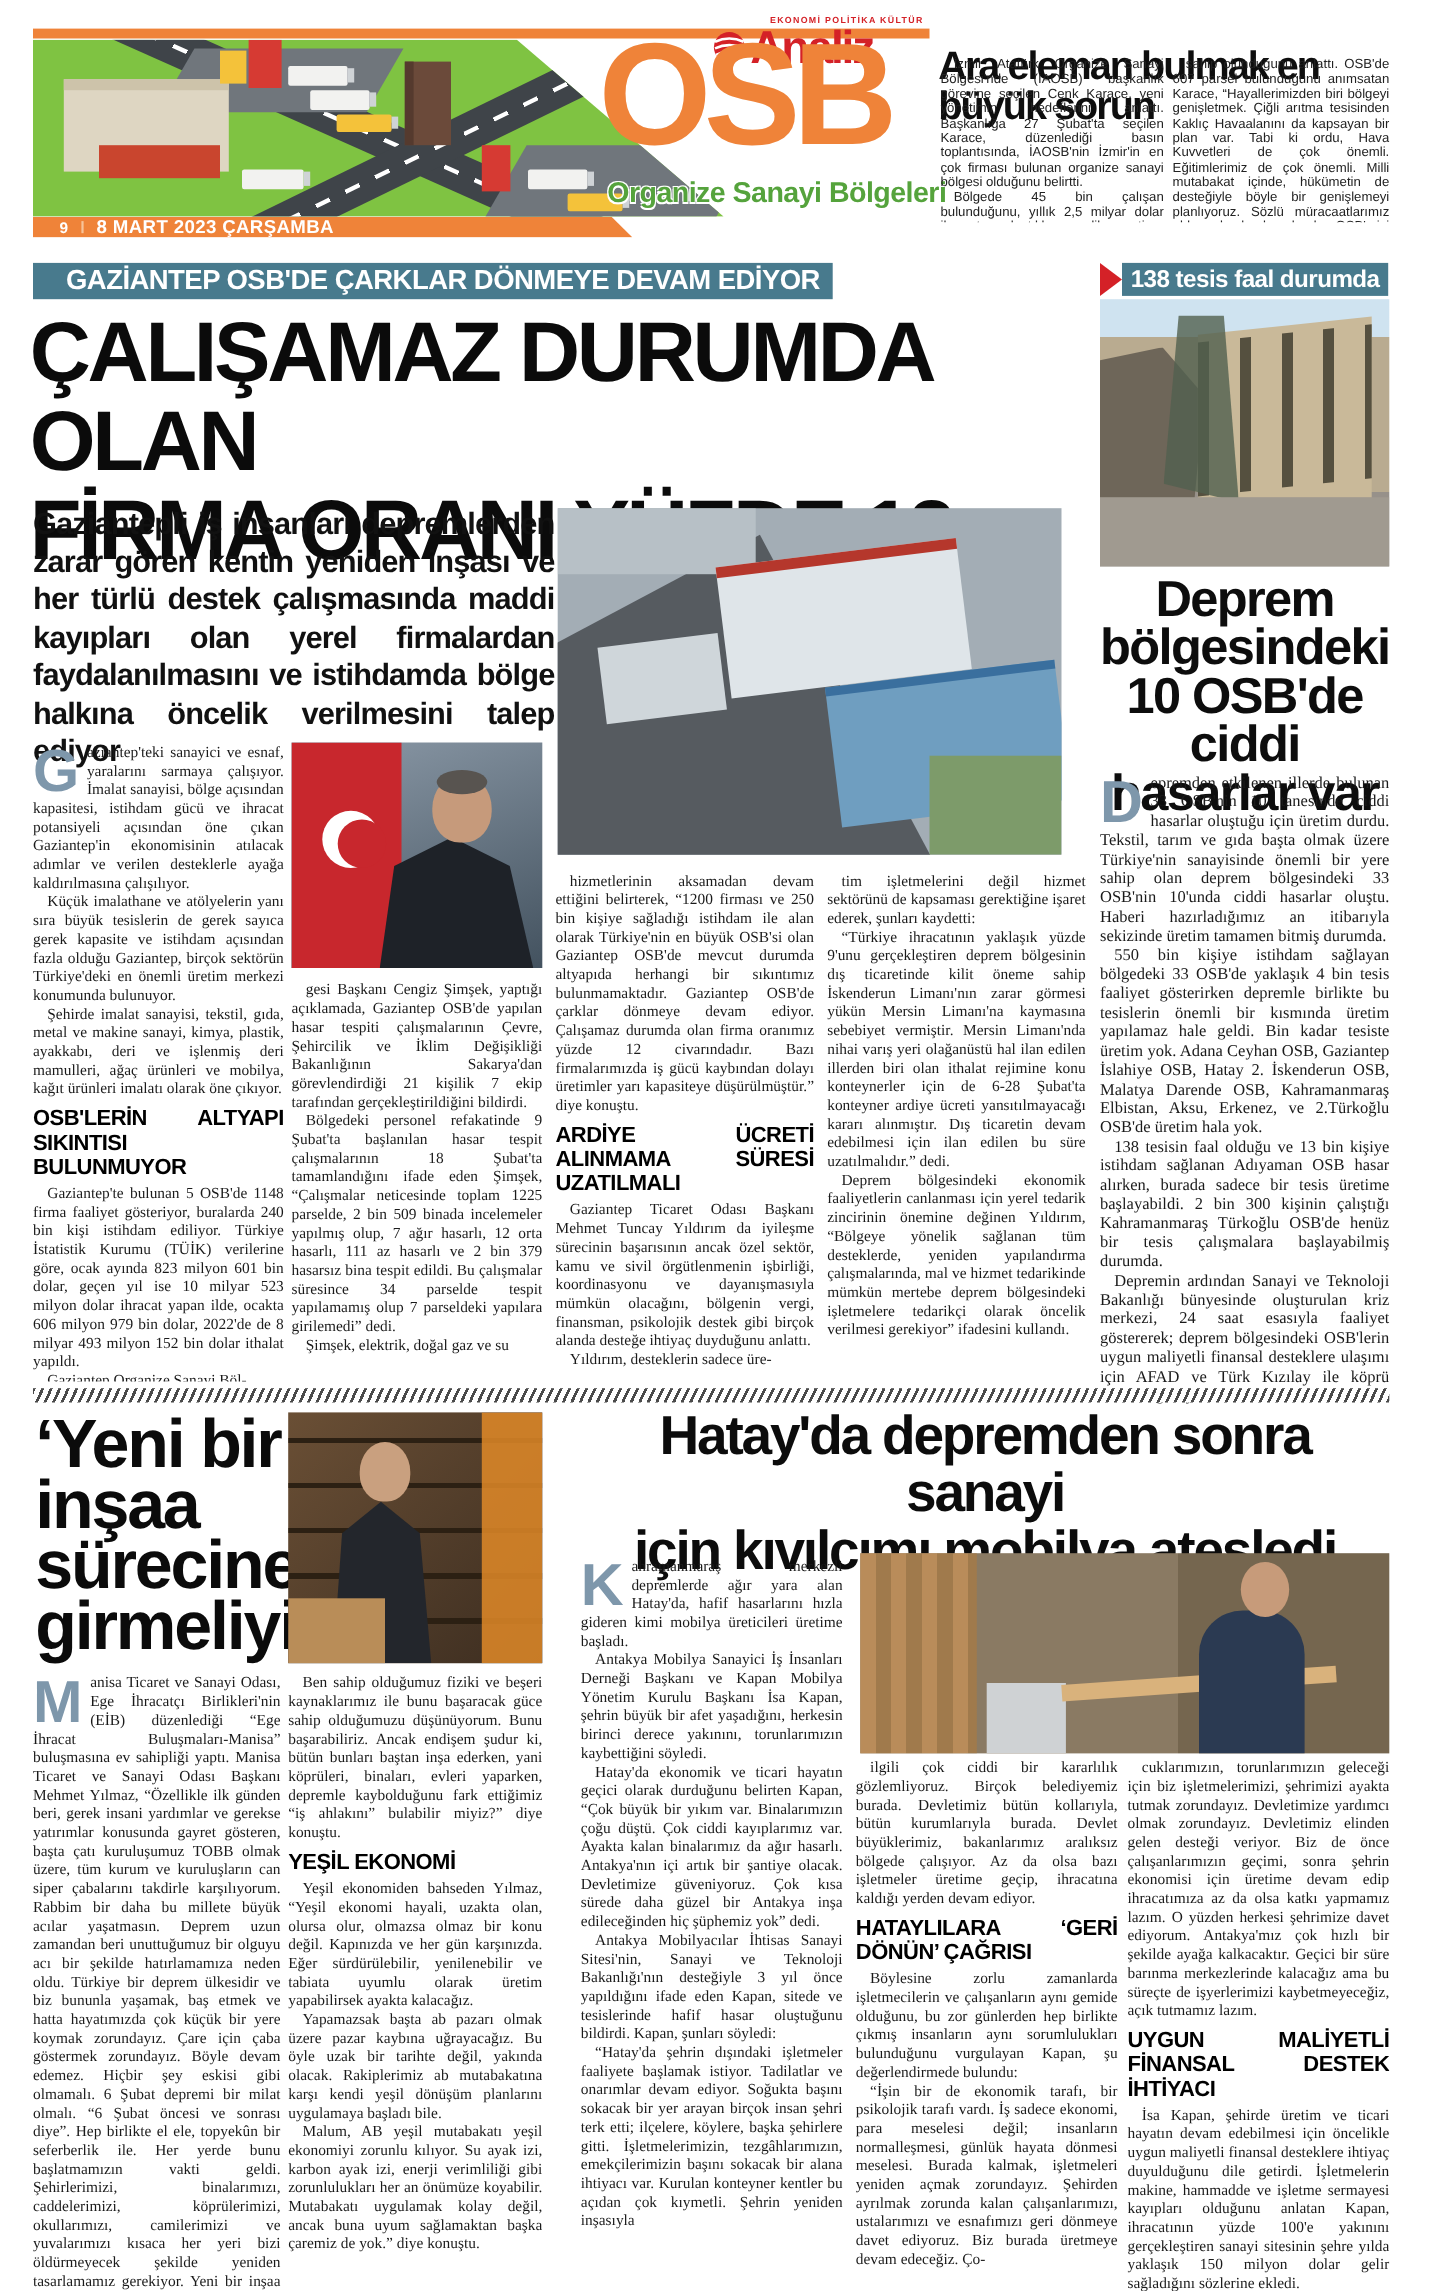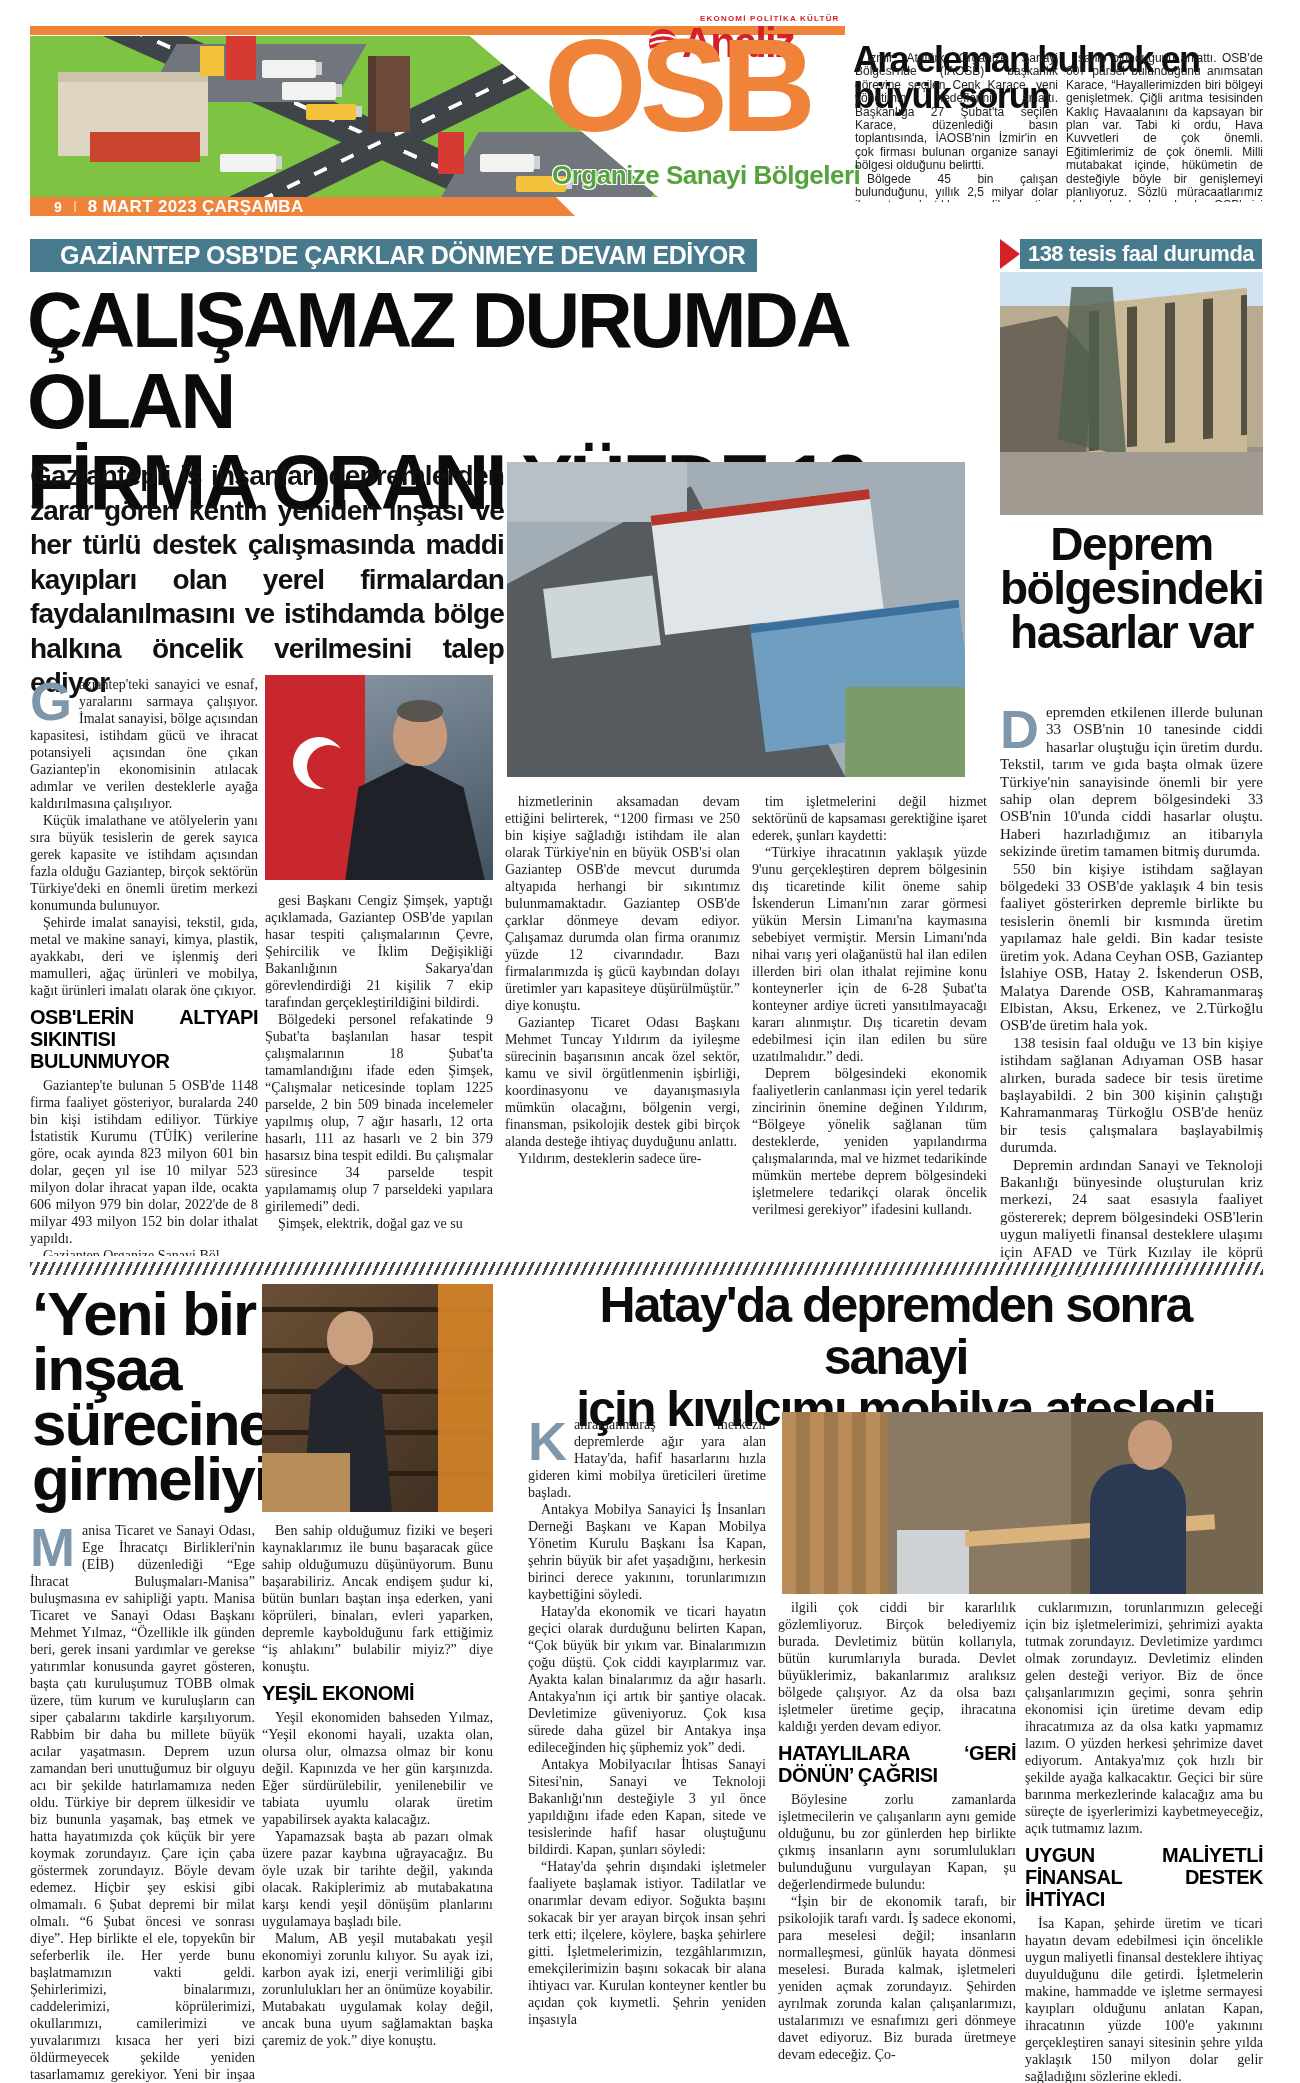--- a/index.html
+++ b/index.html
@@ -265,36 +265,38 @@
     <div class="txt">
         <p>gesi Başkanı Cengiz Şimşek, yaptığı açıklamada, Gaziantep OSB'de yapılan hasar tespiti çalışmalarının Çevre, Şehircilik ve İklim Değişikliği Bakanlığının Sakarya'dan görevlendirdiği 21 kişilik 7 ekip tarafından gerçekleştirildiğini bildirdi.</p>
         <p>Bölgedeki personel refakatinde 9 Şubat'ta başlanılan hasar tespit çalışmalarının 18 Şubat'ta tamamlandığını ifade eden Şimşek, “Çalışmalar neticesinde toplam 1225 parselde, 2 bin 509 binada incelemeler yapılmış olup, 7 ağır hasarlı, 12 orta hasarlı, 111 az hasarlı ve 2 bin 379 hasarsız bina tespit edildi. Bu çalışmalar süresince 34 parselde tespit yapılamamış olup 7 parseldeki yapılara girilemedi” dedi.</p>
         <p>Şimşek, elektrik, doğal gaz ve su</p>
       </div>
   </div>
   <div class="abs bodycol m-c3">
     <div>
         <p>hizmetlerinin aksamadan devam ettiğini belirterek, “1200 firması ve 250 bin kişiye sağladığı istihdam ile alan olarak Türkiye'nin en büyük OSB'si olan Gaziantep OSB'de mevcut durumda altyapıda herhangi bir sıkıntımız bulunmamaktadır. Gaziantep OSB'de çarklar dönmeye devam ediyor. Çalışamaz durumda olan firma oranımız yüzde 12 civarındadır. Bazı firmalarımızda iş gücü kaybından dolayı üretimler yarı kapasiteye düşürülmüştür.” diye konuştu.</p>
       </div>
+    <h3>ARDİYE ÜCRETİ ALINMAMA SÜRESİ UZATILMALI</h3>
     <div>
         <p>Gaziantep Ticaret Odası Başkanı Mehmet Tuncay Yıldırım da iyileşme sürecinin başarısının ancak özel sektör, kamu ve sivil örgütlenmenin işbirliği, koordinasyonu ve dayanışmasıyla mümkün olacağını, bölgenin vergi, finansman, psikolojik destek gibi birçok alanda desteğe ihtiyaç duyduğunu anlattı.</p>
         <p>Yıldırım, desteklerin sadece üre-</p>
       </div>
   </div>
   <div class="abs bodycol m-c4">
     <div>
         <p>tim işletmelerini değil hizmet sektörünü de kapsaması gerektiğine işaret ederek, şunları kaydetti:</p>
         <p>“Türkiye ihracatının yaklaşık yüzde 9'unu gerçekleştiren deprem bölgesinin dış ticaretinde kilit öneme sahip İskenderun Limanı'nın zarar görmesi yükün Mersin Limanı'na kaymasına sebebiyet vermiştir. Mersin Limanı'nda nihai varış yeri olağanüstü hal ilan edilen illerden biri olan ithalat rejimine konu konteynerler için de 6-28 Şubat'ta konteyner ardiye ücreti yansıtılmayacağı kararı alınmıştır. Dış ticaretin devam edebilmesi için ilan edilen bu süre uzatılmalıdır.” dedi.</p>
         <p>Deprem bölgesindeki ekonomik faaliyetlerin canlanması için yerel tedarik zincirinin önemine değinen Yıldırım, “Bölgeye yönelik sağlanan tüm desteklerde, yeniden yapılandırma çalışmalarında, mal ve hizmet tedarikinde mümkün mertebe deprem bölgesindeki işletmelere tedarikçi olarak öncelik verilmesi gerekiyor” ifadesini kullandı.</p>
       </div>
   </div>
 
   <div class="abs rr-headline">
       <div>Deprem</div>
       <div>bölgesindeki</div>
+      <div>10 OSB'de ciddi</div>
       <div>hasarlar var</div>
     </div>
   <div class="abs bodycol rr-body">
     <div class="dc">
         <p>Depremden etkilenen illerde bulunan 33 OSB'nin 10 tanesinde ciddi hasarlar oluştuğu için üretim durdu. Tekstil, tarım ve gıda başta olmak üzere Türkiye'nin sanayisinde önemli bir yere sahip olan deprem bölgesindeki 33 OSB'nin 10'unda ciddi hasarlar oluştu. Haberi hazırladığımız an itibarıyla sekizinde üretim tamamen bitmiş durumda.</p>
         <p>550 bin kişiye istihdam sağlayan bölgedeki 33 OSB'de yaklaşık 4 bin tesis faaliyet gösterirken depremle birlikte bu tesislerin önemli bir kısmında üretim yapılamaz hale geldi. Bin kadar tesiste üretim yok. Adana Ceyhan OSB, Gaziantep İslahiye OSB, Hatay 2. İskenderun OSB, Malatya Darende OSB, Kahramanmaraş Elbistan, Aksu, Erkenez, ve 2.Türkoğlu OSB'de üretim hala yok.</p>
         <p>138 tesisin faal olduğu ve 13 bin kişiye istihdam sağlanan Adıyaman OSB hasar alırken, burada sadece bir tesis üretime başlayabildi. 2 bin 300 kişinin çalıştığı Kahramanmaraş Türkoğlu OSB'de henüz bir tesis çalışmalara başlayabilmiş durumda.</p>
         <p>Depremin ardından Sanayi ve Teknoloji Bakanlığı bünyesinde oluşturulan kriz merkezi, 24 saat esasıyla faaliyet göstererek; deprem bölgesindeki OSB'lerin uygun maliyetli finansal desteklere ulaşımı için AFAD ve Türk Kızılay ile köprü vazifesi görüyor.</p>
       </div>
   </div>

